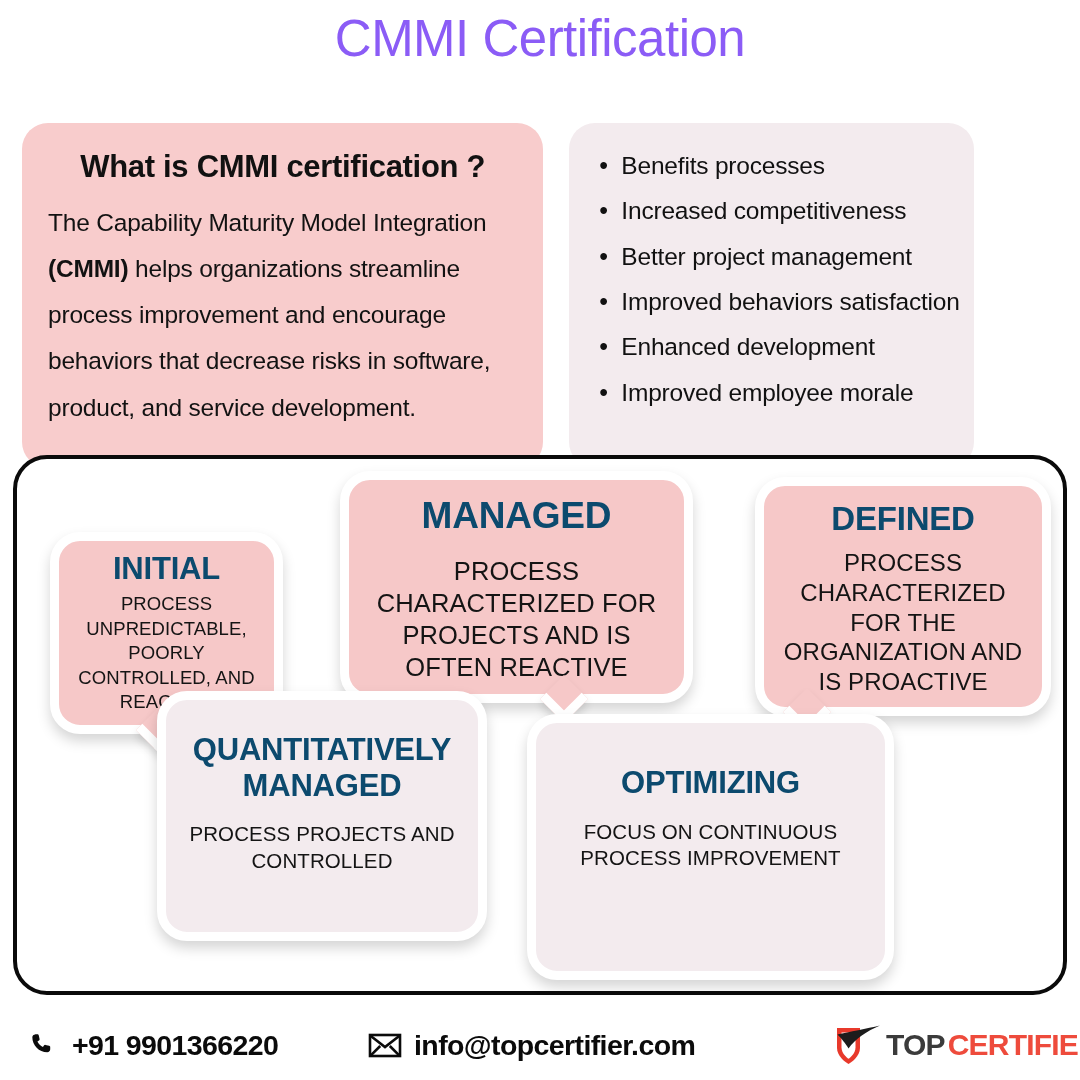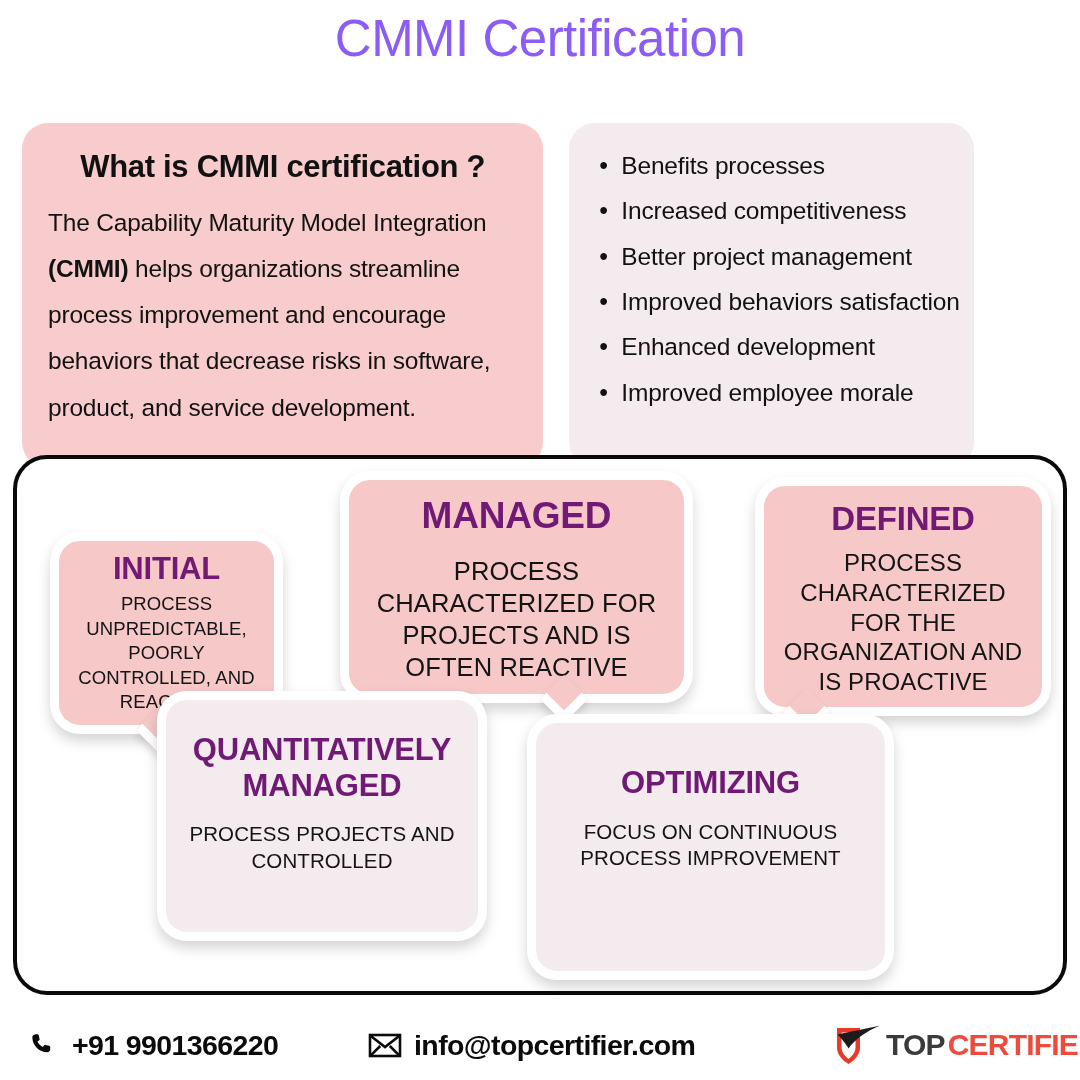--- a/index.html
+++ b/index.html
@@ -90,21 +90,21 @@
     position:absolute;
     border-radius:30px;
     border:9px solid #ffffff;
     box-shadow:0 7px 13px rgba(0,0,0,0.17);
     text-align:center;
     padding:10px 12px;
   }
   .bubble .b-title {
     font-weight:bold;
     letter-spacing:-0.2px;
-    color:#701a75;
+    color:#0c4a6e;
   }
   .bubble .b-desc {
     letter-spacing:0.1px;
     color:#141414;
   }
   .pink  { background:#f6c8c8; }
   .light { background:#f3ebee; }
 
   
   .tail {

